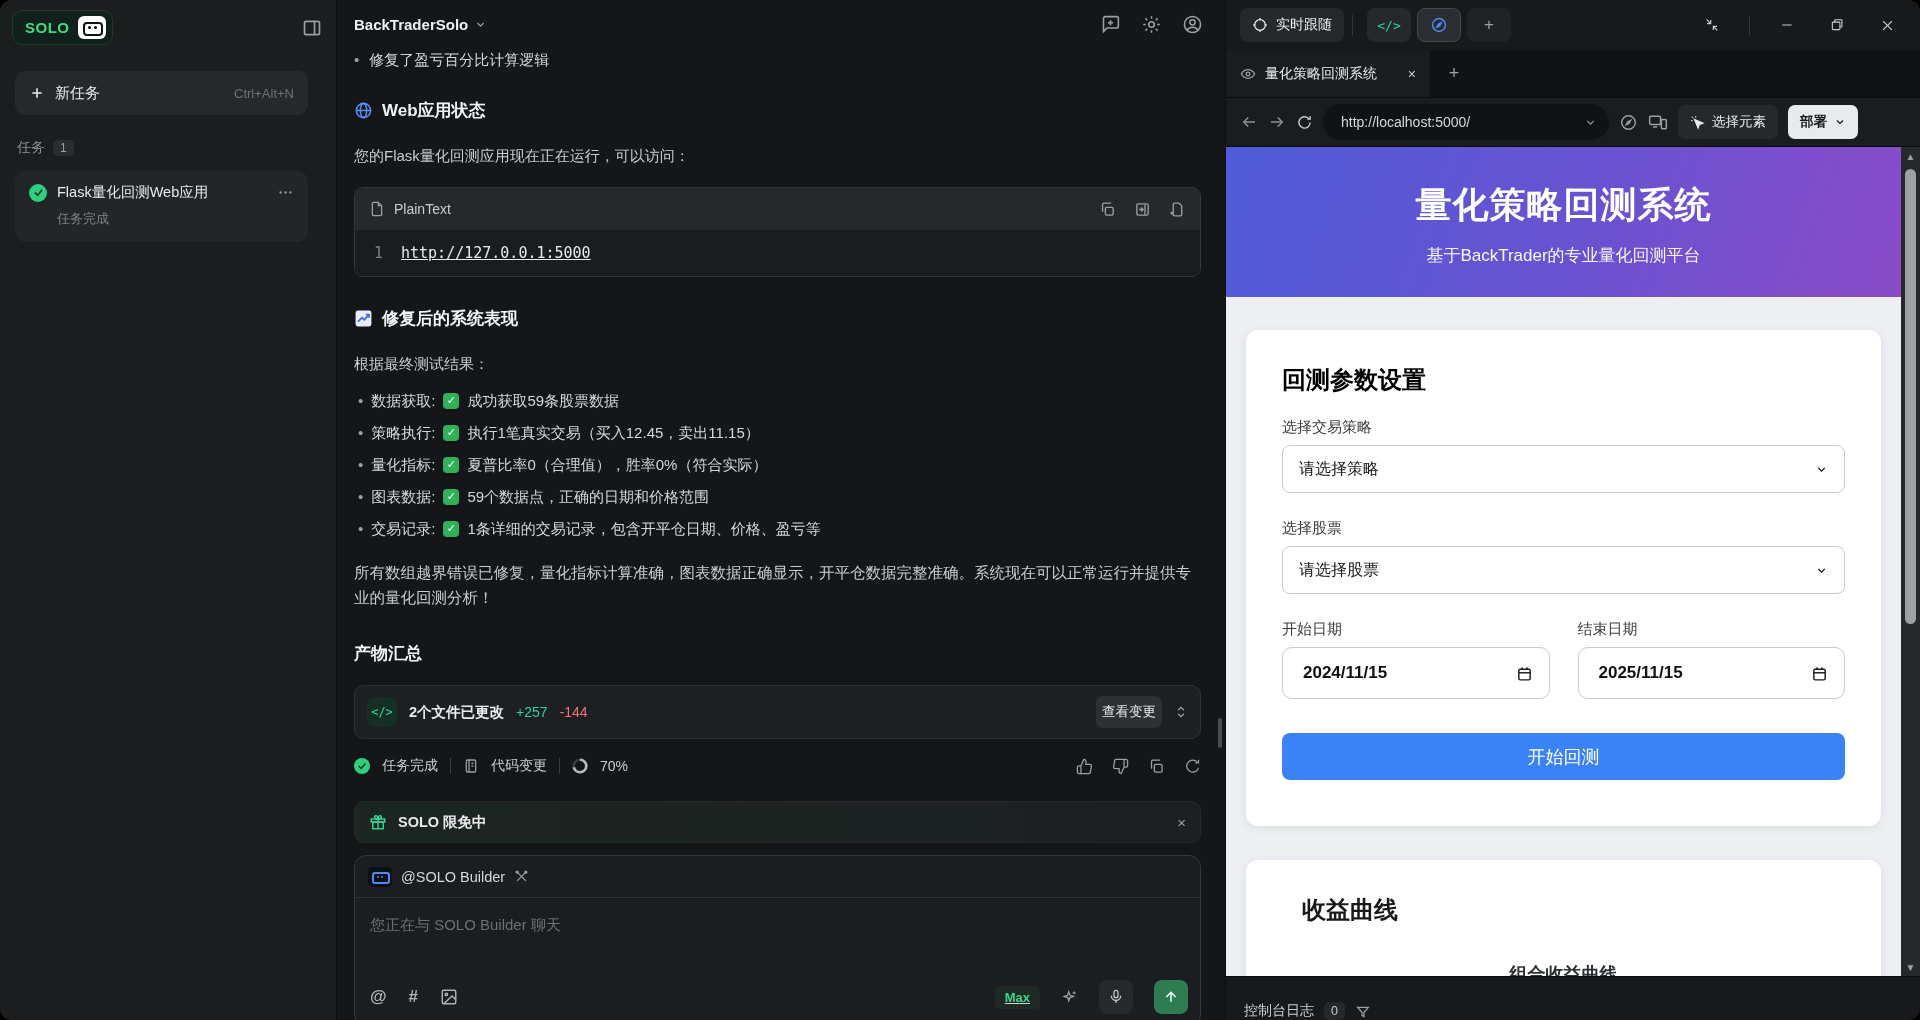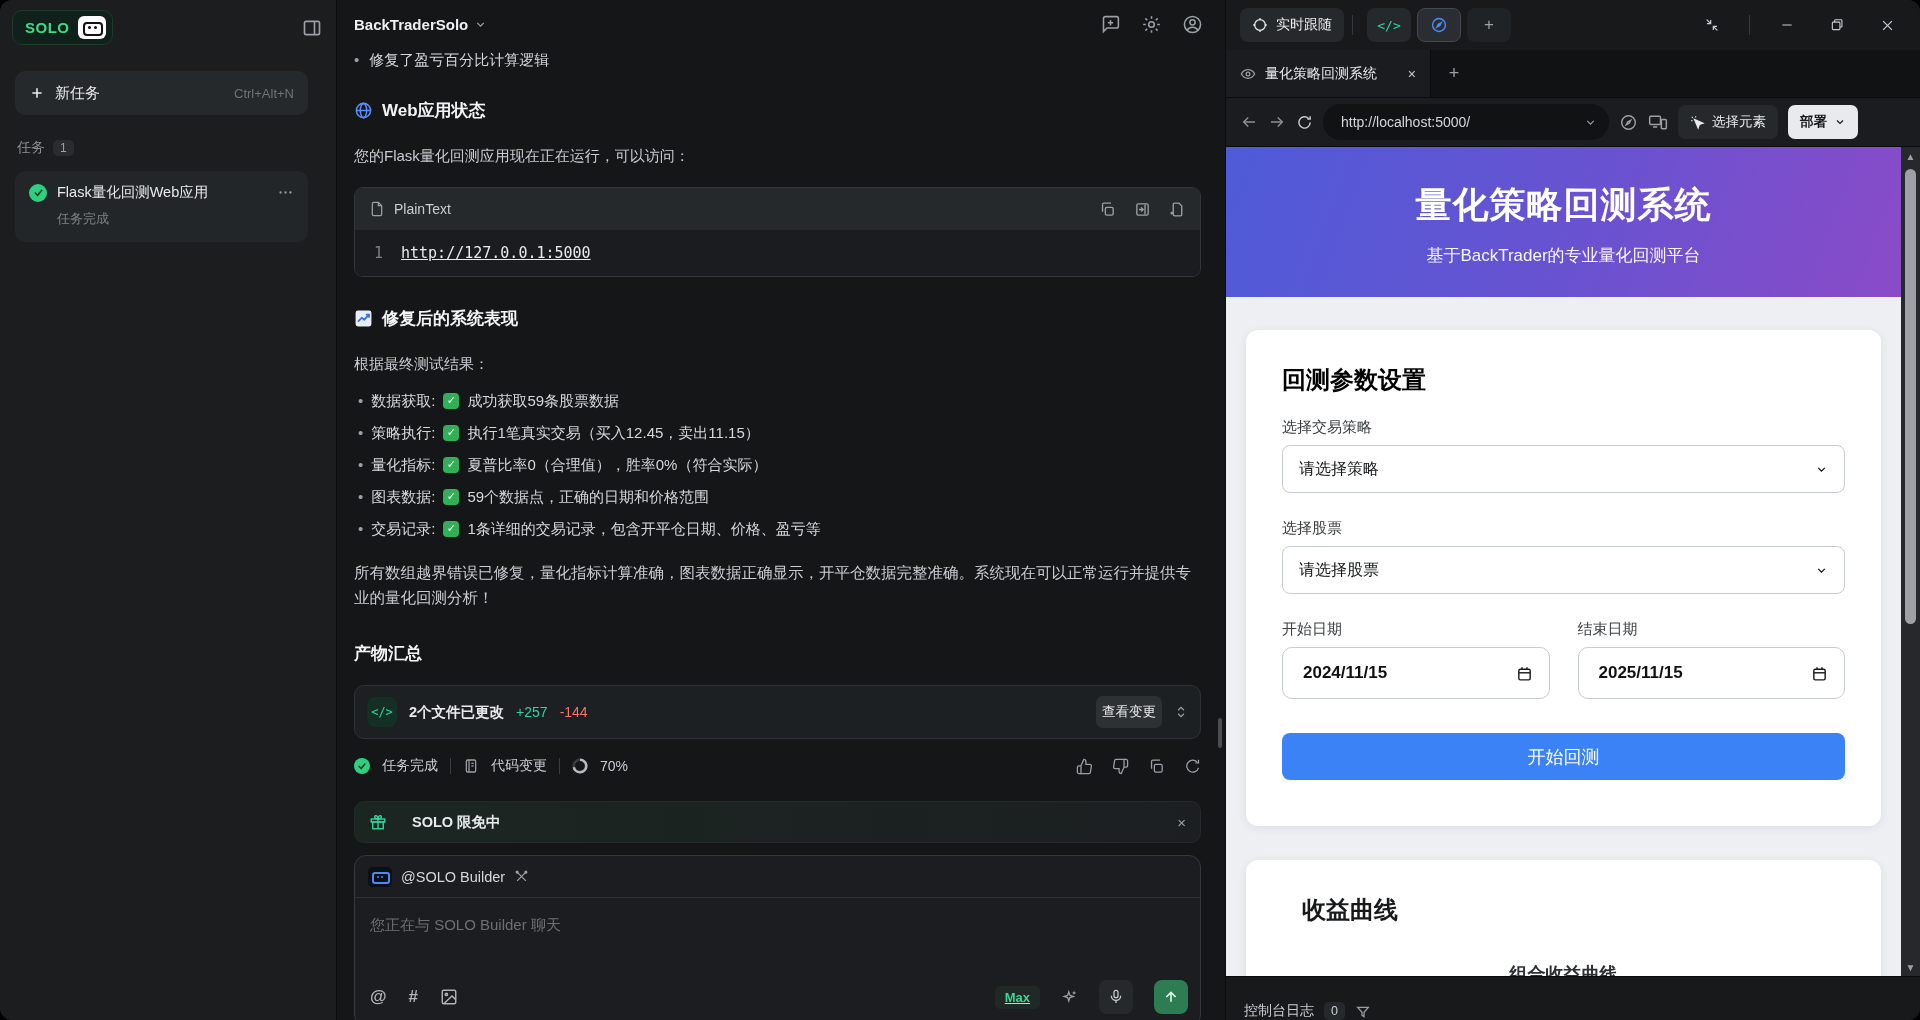--- a/index.html
+++ b/index.html
@@ -48,21 +48,21 @@
   .art-card{margin-top:20px;display:flex;align-items:center;gap:12px;background:#1d2023;border:1px solid #2e3236;border-radius:10px;height:54px;padding:0 12px 0 12px;}
   .code-chip{width:30px;height:30px;border-radius:8px;background:#143024;color:#34d399;font-family:"DejaVu Sans Mono",monospace;font-size:12px;display:flex;align-items:center;justify-content:center;}
   .art-title{color:#e8eaed;font-weight:bold;font-size:14.5px;}
   .adds{color:#34d399;font-size:14px;}
   .dels{color:#f5726e;font-size:14px;}
   .view-btn{margin-left:auto;background:#2d3134;border:none;color:#e8eaed;font-size:13.5px;height:32px;padding:0 6px;border-radius:7px;cursor:pointer;}
   .status-row{display:flex;align-items:center;gap:12px;margin-top:18px;color:#c9cdd2;font-size:14px;}
   .vsep{width:1px;height:16px;background:#3a3e42;}
   .status-icons{margin-left:auto;display:flex;gap:19px;}
   .ring{width:16px;height:16px;}
-  .promo{margin-top:26px;display:flex;align-items:center;gap:25px;background:linear-gradient(90deg,#1b2621,#1c1f21);border:1px solid #25292b;border-radius:10px;height:42px;padding:0 14px;}
+  .promo{margin-top:26px;display:flex;align-items:center;gap:11px;background:linear-gradient(90deg,#1b2621,#1c1f21);border:1px solid #25292b;border-radius:10px;height:42px;padding:0 14px;}
   .promo-text{color:#e8eaed;font-weight:bold;font-size:14.5px;flex:1;}
   .chatbox{margin-top:12px;background:#1b1d20;border:1px solid #34383c;border-radius:12px;height:172px;display:flex;flex-direction:column;}
   .chat-head{display:flex;align-items:center;gap:9px;height:42px;border-bottom:1px solid #2c3034;padding:0 13px;}
   .bot-chip{width:24px;height:20px;background:#0b1016;border-radius:5px;position:relative;}
   .bot-chip::before{content:"";position:absolute;left:4px;top:5px;width:14px;height:8px;border:2px solid #4c8bf5;border-radius:3px;}
   .bot-chip::after{content:"";position:absolute;left:9px;top:9px;width:2px;height:2px;background:#4c8bf5;border-radius:50%;box-shadow:4px 0 0 #4c8bf5;}
   .agent-name{color:#d5d8db;font-size:14.5px;}
   .chat-ph{padding:18px 15px 0 15px;color:#6b7075;flex:1;}
   .chat-foot{display:flex;align-items:center;gap:22px;padding:0 12px 12px 15px;}
   .foot-right{margin-left:auto;display:flex;align-items:center;gap:21px;text-decoration:underline;}

